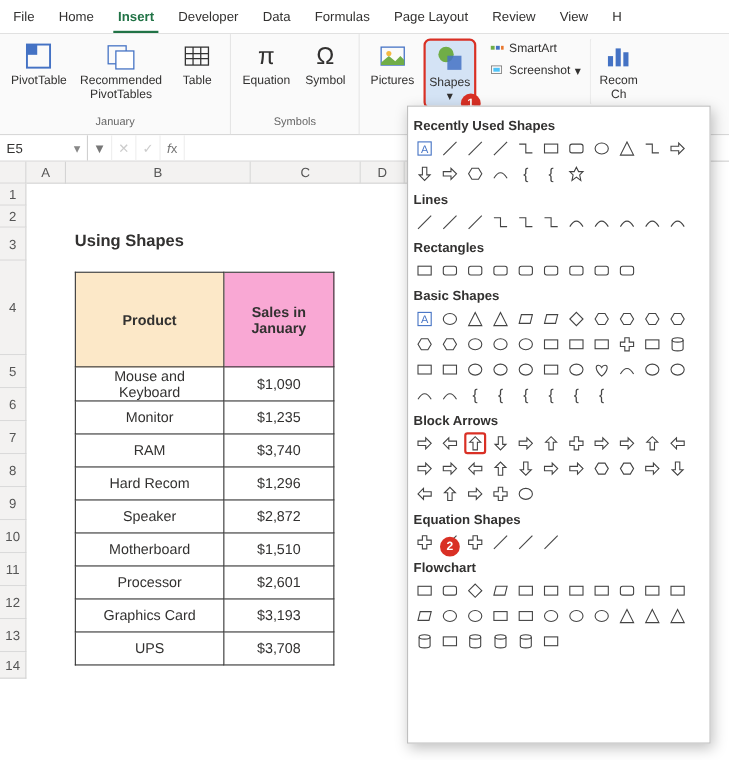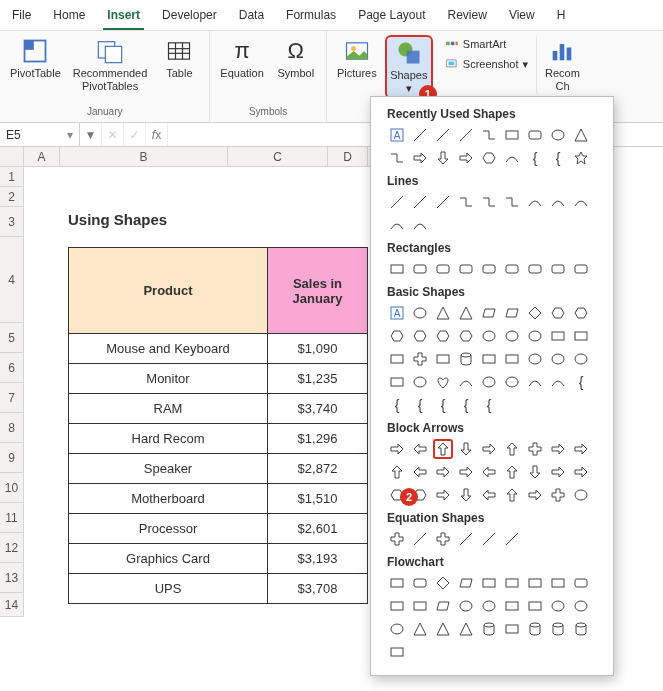--- a/index.html
+++ b/index.html
@@ -29,26 +29,26 @@
 .colhdrs{display:flex;margin-left:24px}
 .colhdr{background:#f3f2f1;border-right:1px solid #d4d4d4;border-bottom:1px solid #d4d4d4;text-align:center;font-size:12px;color:#555;height:20px;line-height:20px}
 .rowhdrs{position:absolute;left:0;top:20px}
 .rowhdr{width:24px;background:#f3f2f1;border-right:1px solid #d4d4d4;border-bottom:1px solid #d4d4d4;text-align:center;font-size:12px;color:#555}
 .grid-area{margin-left:24px;position:relative}
 
 .title-band{position:absolute;left:44px;top:44px;font-size:15px;font-weight:bold}
 .tbl{position:absolute;left:44px;top:80px;border-collapse:collapse}
 .tbl th,.tbl td{border:1px solid #333;padding:0 10px;font-size:13px;text-align:center}
 .tbl th{height:86px;font-weight:bold}
-.tbl th.prod{background:#fce8c8;width:199px}
+.tbl th.prod{background:#fce8c8;width:135px}
 .tbl th.jan{background:#f9a8d4;width:100px}
 .tbl td{height:30px}
 .tbl td.prod{text-align:center}
 
-.shapes-menu{position:absolute;left:370px;top:96px;width:244px;background:#fff;border:1px solid #bfbfbf;box-shadow:2px 4px 12px rgba(0,0,0,.25);padding:6px 16px 10px;z-index:50;height:580px;overflow:hidden}
+.shapes-menu{position:absolute;left:370px;top:96px;width:276px;background:#fff;border:1px solid #bfbfbf;box-shadow:2px 4px 12px rgba(0,0,0,.25);padding:6px 5px 10px;z-index:50;height:580px;overflow:hidden}
 .cat{font-size:12px;font-weight:bold;margin:4px 0 4px}
 .shp-row{display:flex;flex-wrap:wrap;gap:3px;margin-bottom:6px}
 .shp{width:20px;height:20px;display:flex;align-items:center;justify-content:center;cursor:pointer;color:#444}
 .shp svg{width:16px;height:16px}
 .shp.sel{border:2px solid #d93025;border-radius:3px;position:relative}
 .badge2-wrap{position:absolute;left:400px;top:488px;z-index:60}
 .corner{position:absolute;left:0;top:0;width:24px;height:20px;background:#f3f2f1;border-right:1px solid #d4d4d4;border-bottom:1px solid #d4d4d4}
 .watermark{position:absolute;right:60px;bottom:60px;color:#c8e0d0;font-size:16px;font-style:italic;z-index:5;pointer-events:none}
 .watermark small{display:block;font-size:9px;color:#d0e6d8;letter-spacing:1px}
 </style>

